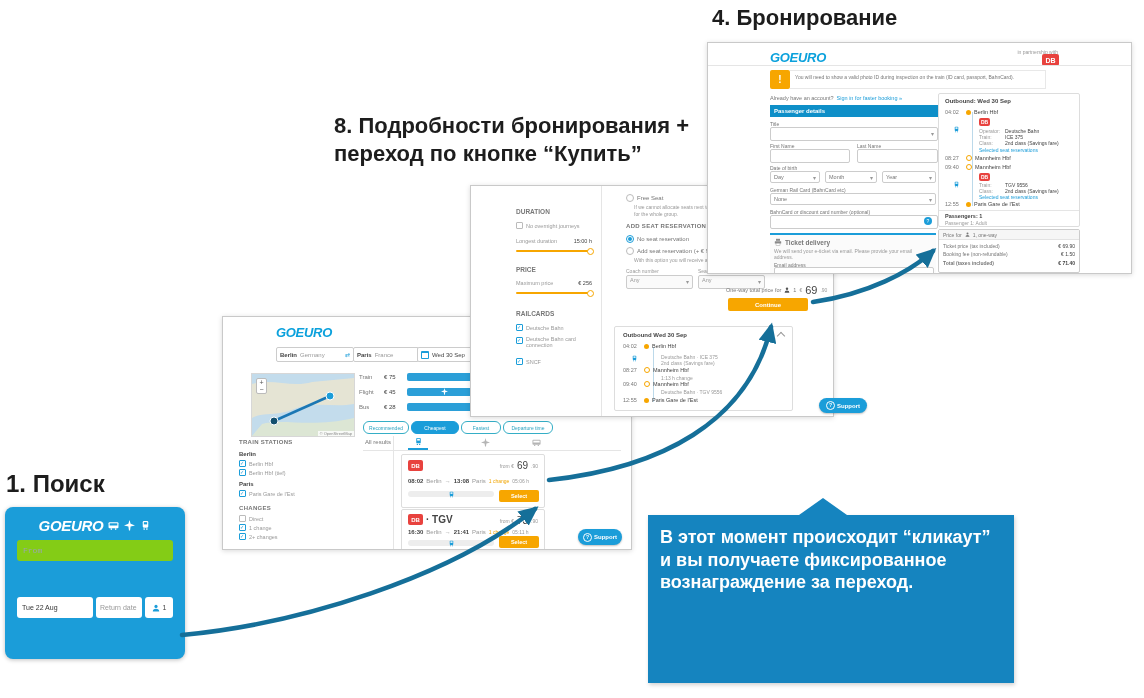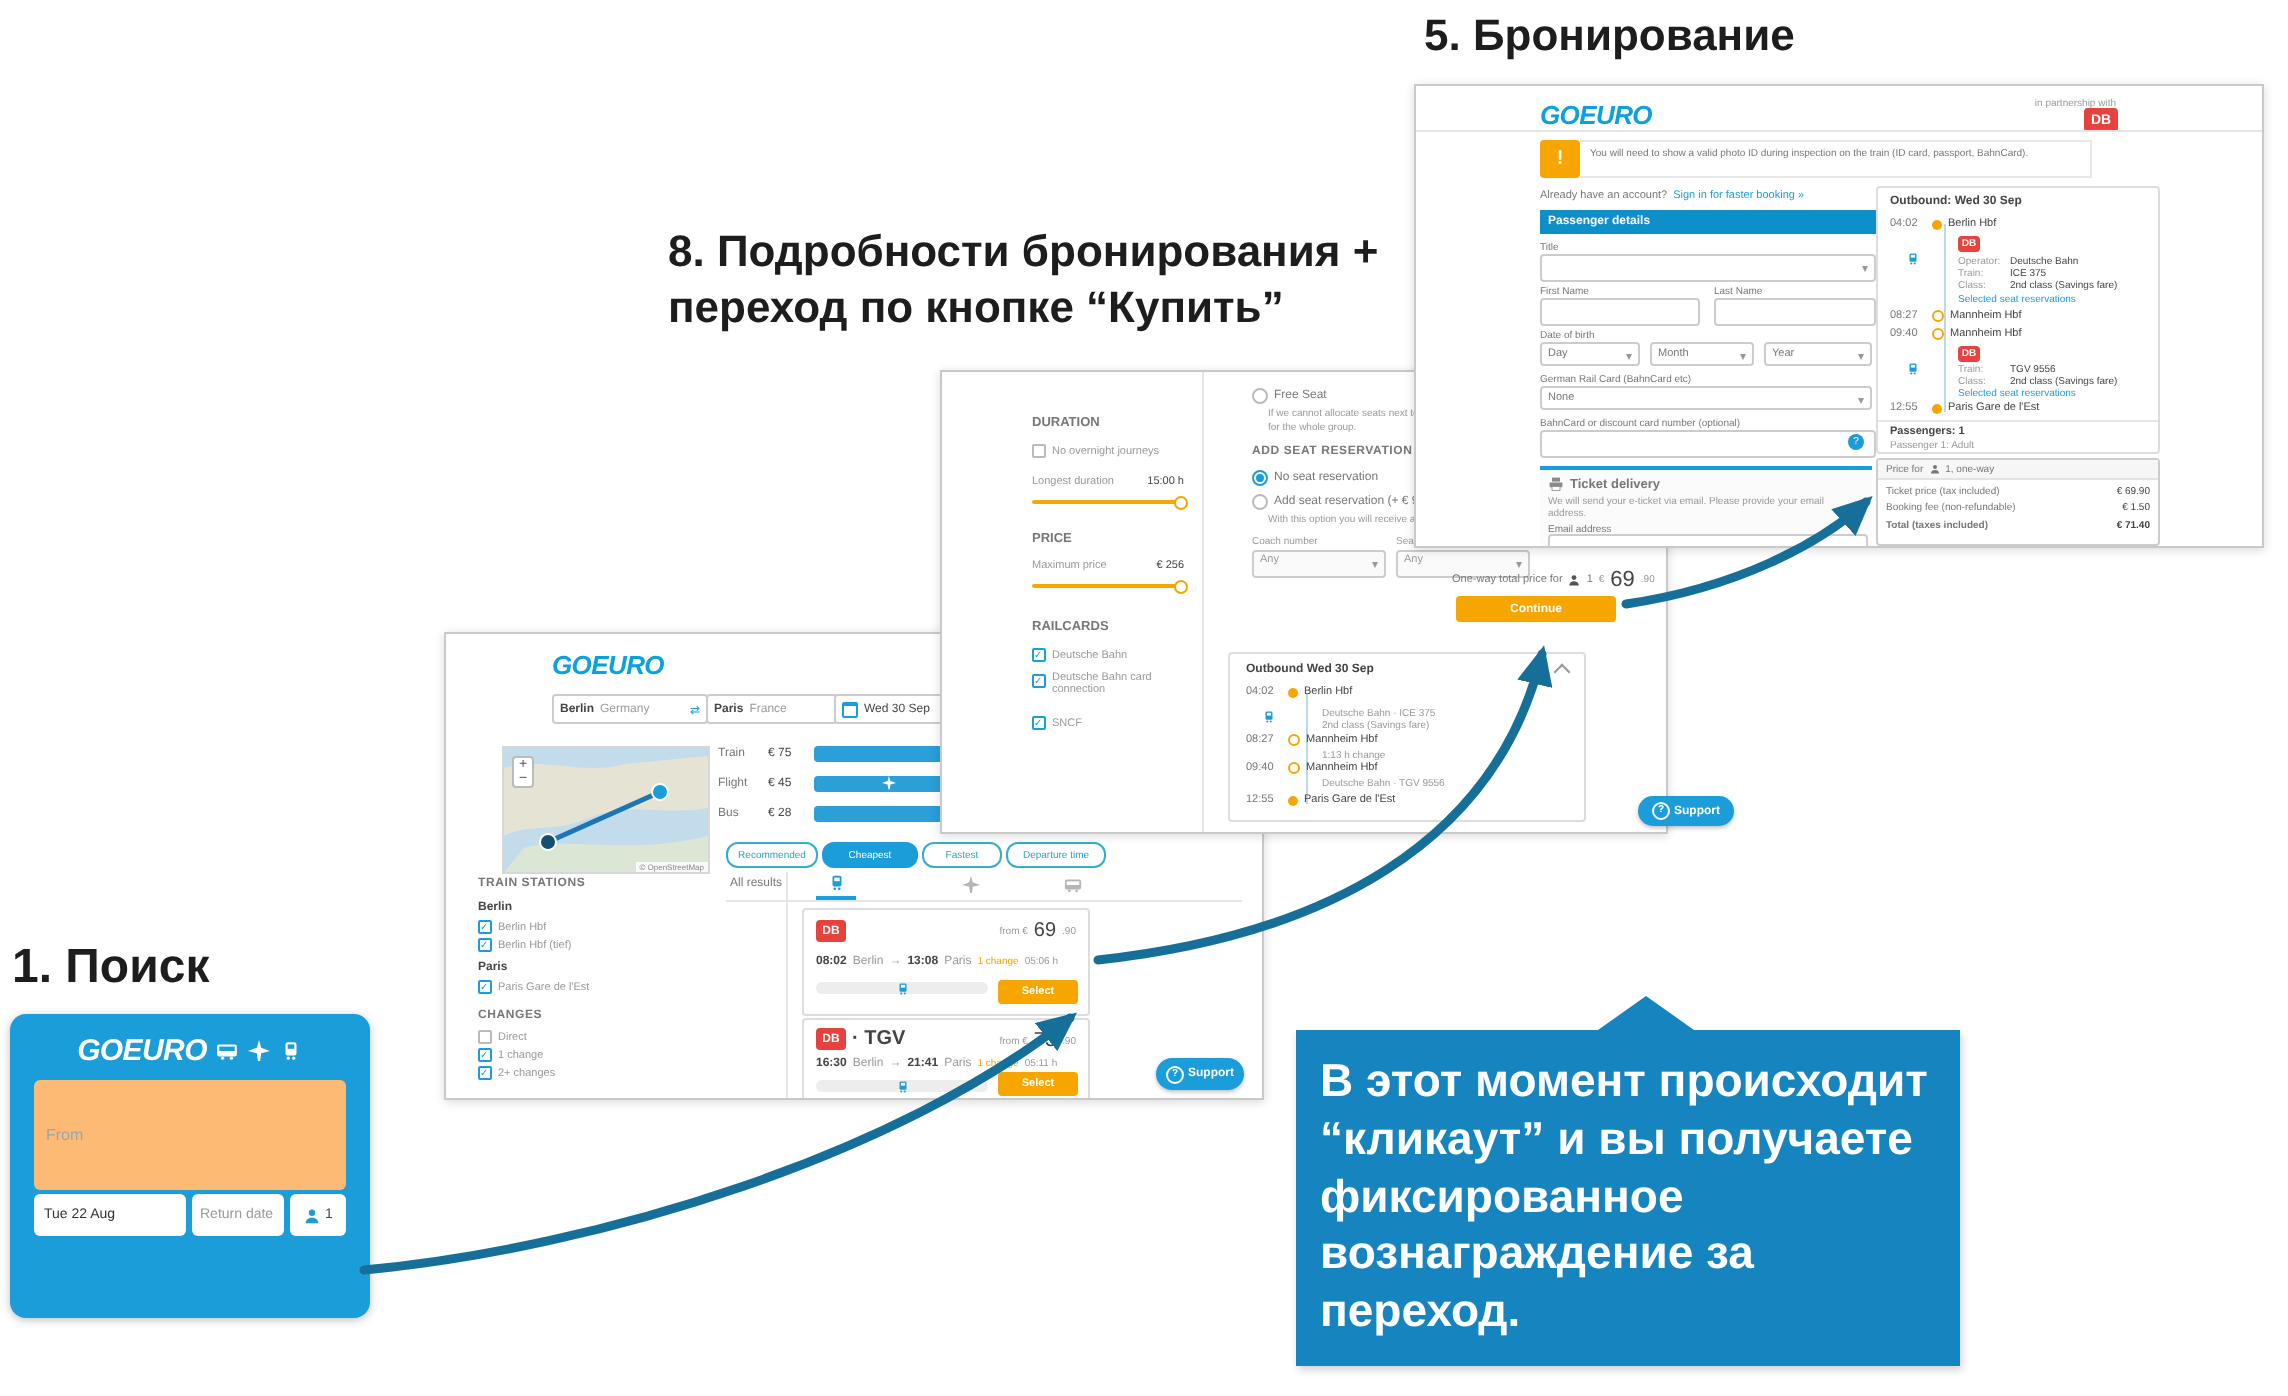--- a/index.html
+++ b/index.html
@@ -34,39 +34,39 @@
   .dot{width:5px;height:5px;border-radius:50%;background:#f7a600;flex:none}
   .dot.mid{background:#fff;border:1px solid #f7a600;width:4px;height:4px}
   .cal{display:inline-block;width:6px;height:5px;border:1px solid #1b9dd9;border-top-width:2px;border-radius:1px;flex:none}
   .vline{position:absolute;width:1px;background:#e5e5e5}
   .hline{position:absolute;height:1px;background:#e5e5e5}
   .card{position:absolute;border:1px solid #ddd;border-radius:2px;background:#fff}
   .track{position:absolute;height:6px;background:#ededed;border-radius:3px;display:flex;align-items:center;justify-content:center}
   .callout{position:absolute;background:#1584bf;color:#fff;font-weight:bold;z-index:50;box-shadow:1px 2px 4px rgba(0,0,0,.18)}
   .callout .tri{position:absolute;top:-17px;width:0;height:0;border-left:24px solid transparent;border-right:24px solid transparent;border-bottom:17px solid #1584bf}
   .widget{position:absolute;left:5px;top:507px;width:180px;height:152px;background:#1b9dd9;border-radius:8px;z-index:15;box-shadow:0 1px 4px rgba(0,0,0,.25)}
-  .widget input{border:none;border-radius:3px;background:#fdba74;font-family:Liberation Sans, sans-serif;font-size:8px;color:#333;padding:17px 6px;outline:none}
+  .widget input{border:none;border-radius:3px;background:#84cc16;font-family:Liberation Mono, monospace;font-size:8px;color:#333;padding:0 6px;outline:none}
   .widget input::placeholder{color:#9aa5ad}
   .arrows{position:absolute;left:0;top:0;z-index:40;pointer-events:none}
   .bluebar{position:absolute;background:#0e8fc8;color:#fff;font-weight:bold;display:flex;align-items:center;padding-left:4px}
   .ticketbox{position:absolute;border-top:2px solid #1b9dd9;background:#fbfbfb;padding:3px 4px;box-sizing:border-box}
   .map{position:absolute;background:#c3dcec;overflow:hidden;border:1px solid #d7d7d7}
   .zoomctl{position:absolute;left:4px;top:4px;width:9px;background:#fff;border:1px solid #bbb;border-radius:2px;
            font-size:7px;line-height:7px;text-align:center;color:#555}
   .attr{position:absolute;bottom:0;right:0;background:rgba(255,255,255,.8);font-size:4px;color:#888;padding:0 2px}
   svg.ic{flex:none;display:block}
 </style>
 </head>
 <body>
 
 <div class="canvas">
 
   <div class="step-title" style="left:6px;top:470px;font-size:24px">1. Поиск</div>
   <div class="step-title" style="left:334px;top:112px;font-size:22px;width:400px">8. Подробности бронирования + переход по кнопке “Купить”</div>
-  <div class="step-title" style="left:712px;top:4px;font-size:22px">5. Бронирование</div>
+  <div class="step-title" style="left:712px;top:4px;font-size:22px">4. Бронирование</div>
 
   <div class="panel" style="left:222px;top:316px;width:408px;height:232px;z-index:10;overflow:hidden">
     <div class="abs logo" style="left:53px;top:8px;font-size:13px">GOEURO</div>
 
     <div class="frow inp t6" style="left:53px;top:30px;width:70px;height:13px;padding:0 3px;border-radius:2px">
       <span class="bold d">Berlin</span>
       <span class="g">Germany</span>
       <span class="b" style="margin-left:auto">⇄</span>
     </div>
     <div class="frow inp t6" style="left:130px;top:30px;width:58px;height:13px;padding:0 3px;border-radius:2px">
@@ -502,18 +502,18 @@
     <defs>
       <marker id="ah" markerWidth="4.6" markerHeight="4" refX="3.4" refY="2" orient="auto">
         <path d="M0,0 L4.4,2 L0,4 Z" fill="#156f99"></path>
       </marker>
     </defs>
     <path d="M182,635 C300,624 450,577 535,509" fill="none" stroke="#156f99" stroke-width="4.5" stroke-linecap="round" marker-end="url(#ah)"></path>
     <path d="M549,480 C660,468 748,423 771,327" fill="none" stroke="#156f99" stroke-width="4.5" stroke-linecap="round" marker-end="url(#ah)"></path>
     <path d="M813,302 C868,294 910,272 933,251" fill="none" stroke="#156f99" stroke-width="4.5" stroke-linecap="round" marker-end="url(#ah)"></path>
   </svg>
 
-  <div class="callout" style="left:648px;top:515px;width:332px;height:168px;font-size:23px;line-height:1.25;padding:11px 12px 0;box-sizing:border-box">
+  <div class="callout" style="left:648px;top:515px;width:366px;height:168px;font-size:18px;line-height:1.25;padding:11px 12px 0;box-sizing:border-box">
     <span class="tri" style="left:151px"></span>
     <span>В этот момент происходит “кликаут” и вы получаете фиксированное вознаграждение за переход.</span>
   </div>
 
 </div>
 
 </body></html>

